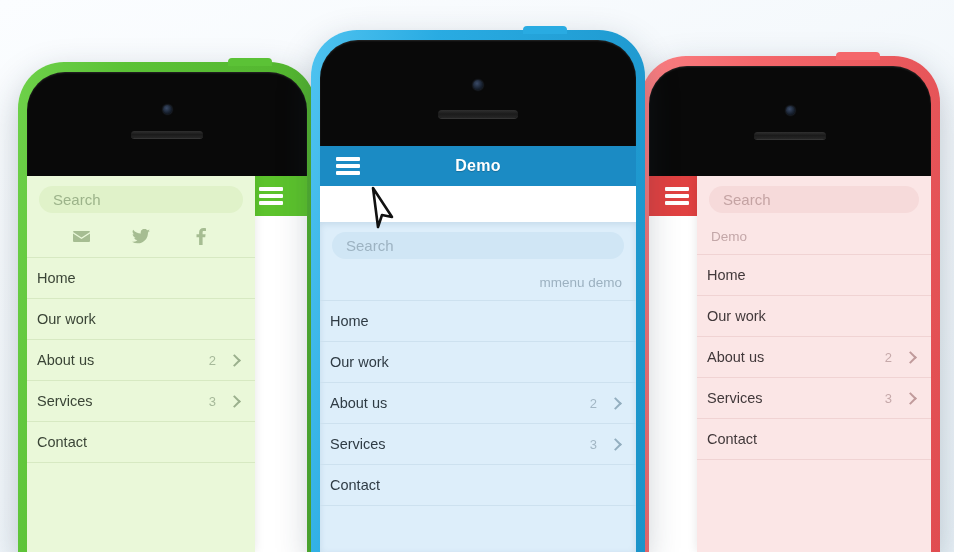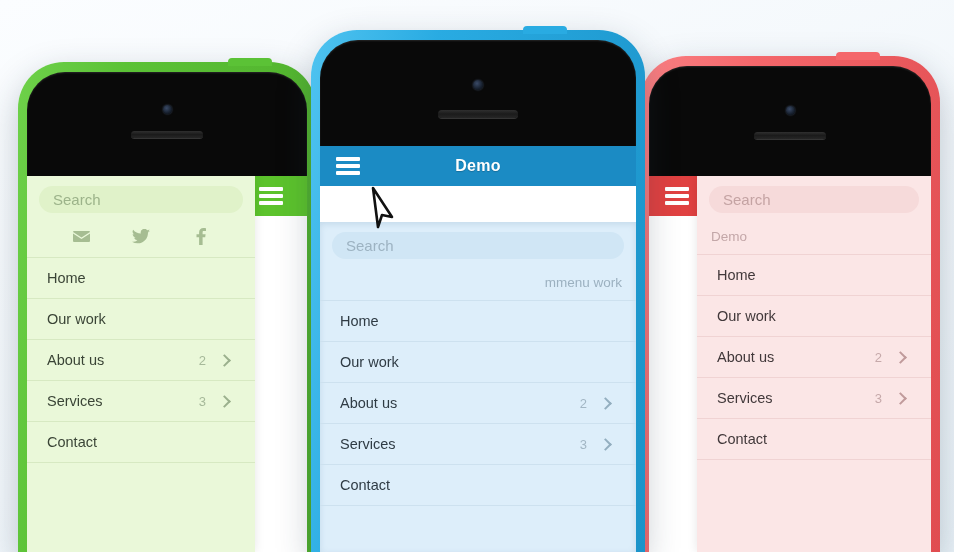--- a/index.html
+++ b/index.html
@@ -131,21 +131,21 @@
     font-size: 13.5px;
     padding: 8px 14px 10px 14px;
   }
   .mm-label.left { text-align: left; }
   .mm-list { list-style: none; }
   .mm-list li {
     position: relative;
     height: 40px;
     display: flex;
     align-items: center;
-    padding: 0 20px;
+    padding: 0 10px;
   }
   .mm-list li .lbl { flex: 1; font-size: 14.5px; }
   .mm-list li .cnt {
     font-size: 13px;
     margin-right: 14px;
   }
   .mm-list li .chev {
     width: 9px; height: 9px;
     border-right: 2px solid;
     border-top: 2px solid;
@@ -335,21 +335,21 @@
             <i></i>
         </div>
         <span class="title">Demo</span>
       </div>
       <div class="page-body"></div>
 
       <div class="mmenu" style="left:0; right:0; top:76px; box-shadow:inset 0 2px 6px rgba(80,120,160,.18);">
         <div class="mm-search">
           <div class="field">Search</div>
         </div>
-        <div class="mm-label">mmenu work</div>
+        <div class="mm-label">mmenu demo</div>
         <div class="divider" style="background:#cde1ef;"></div>
         <ul class="mm-list">
           <li>
             <span class="lbl">Home</span>
           </li>
           <li class="divider-row" style="height:1px;background:#cde1ef;padding:0;"></li>
           <li>
             <span class="lbl">Our work</span>
           </li>
           <li class="divider-row" style="height:1px;background:#cde1ef;padding:0;"></li>

